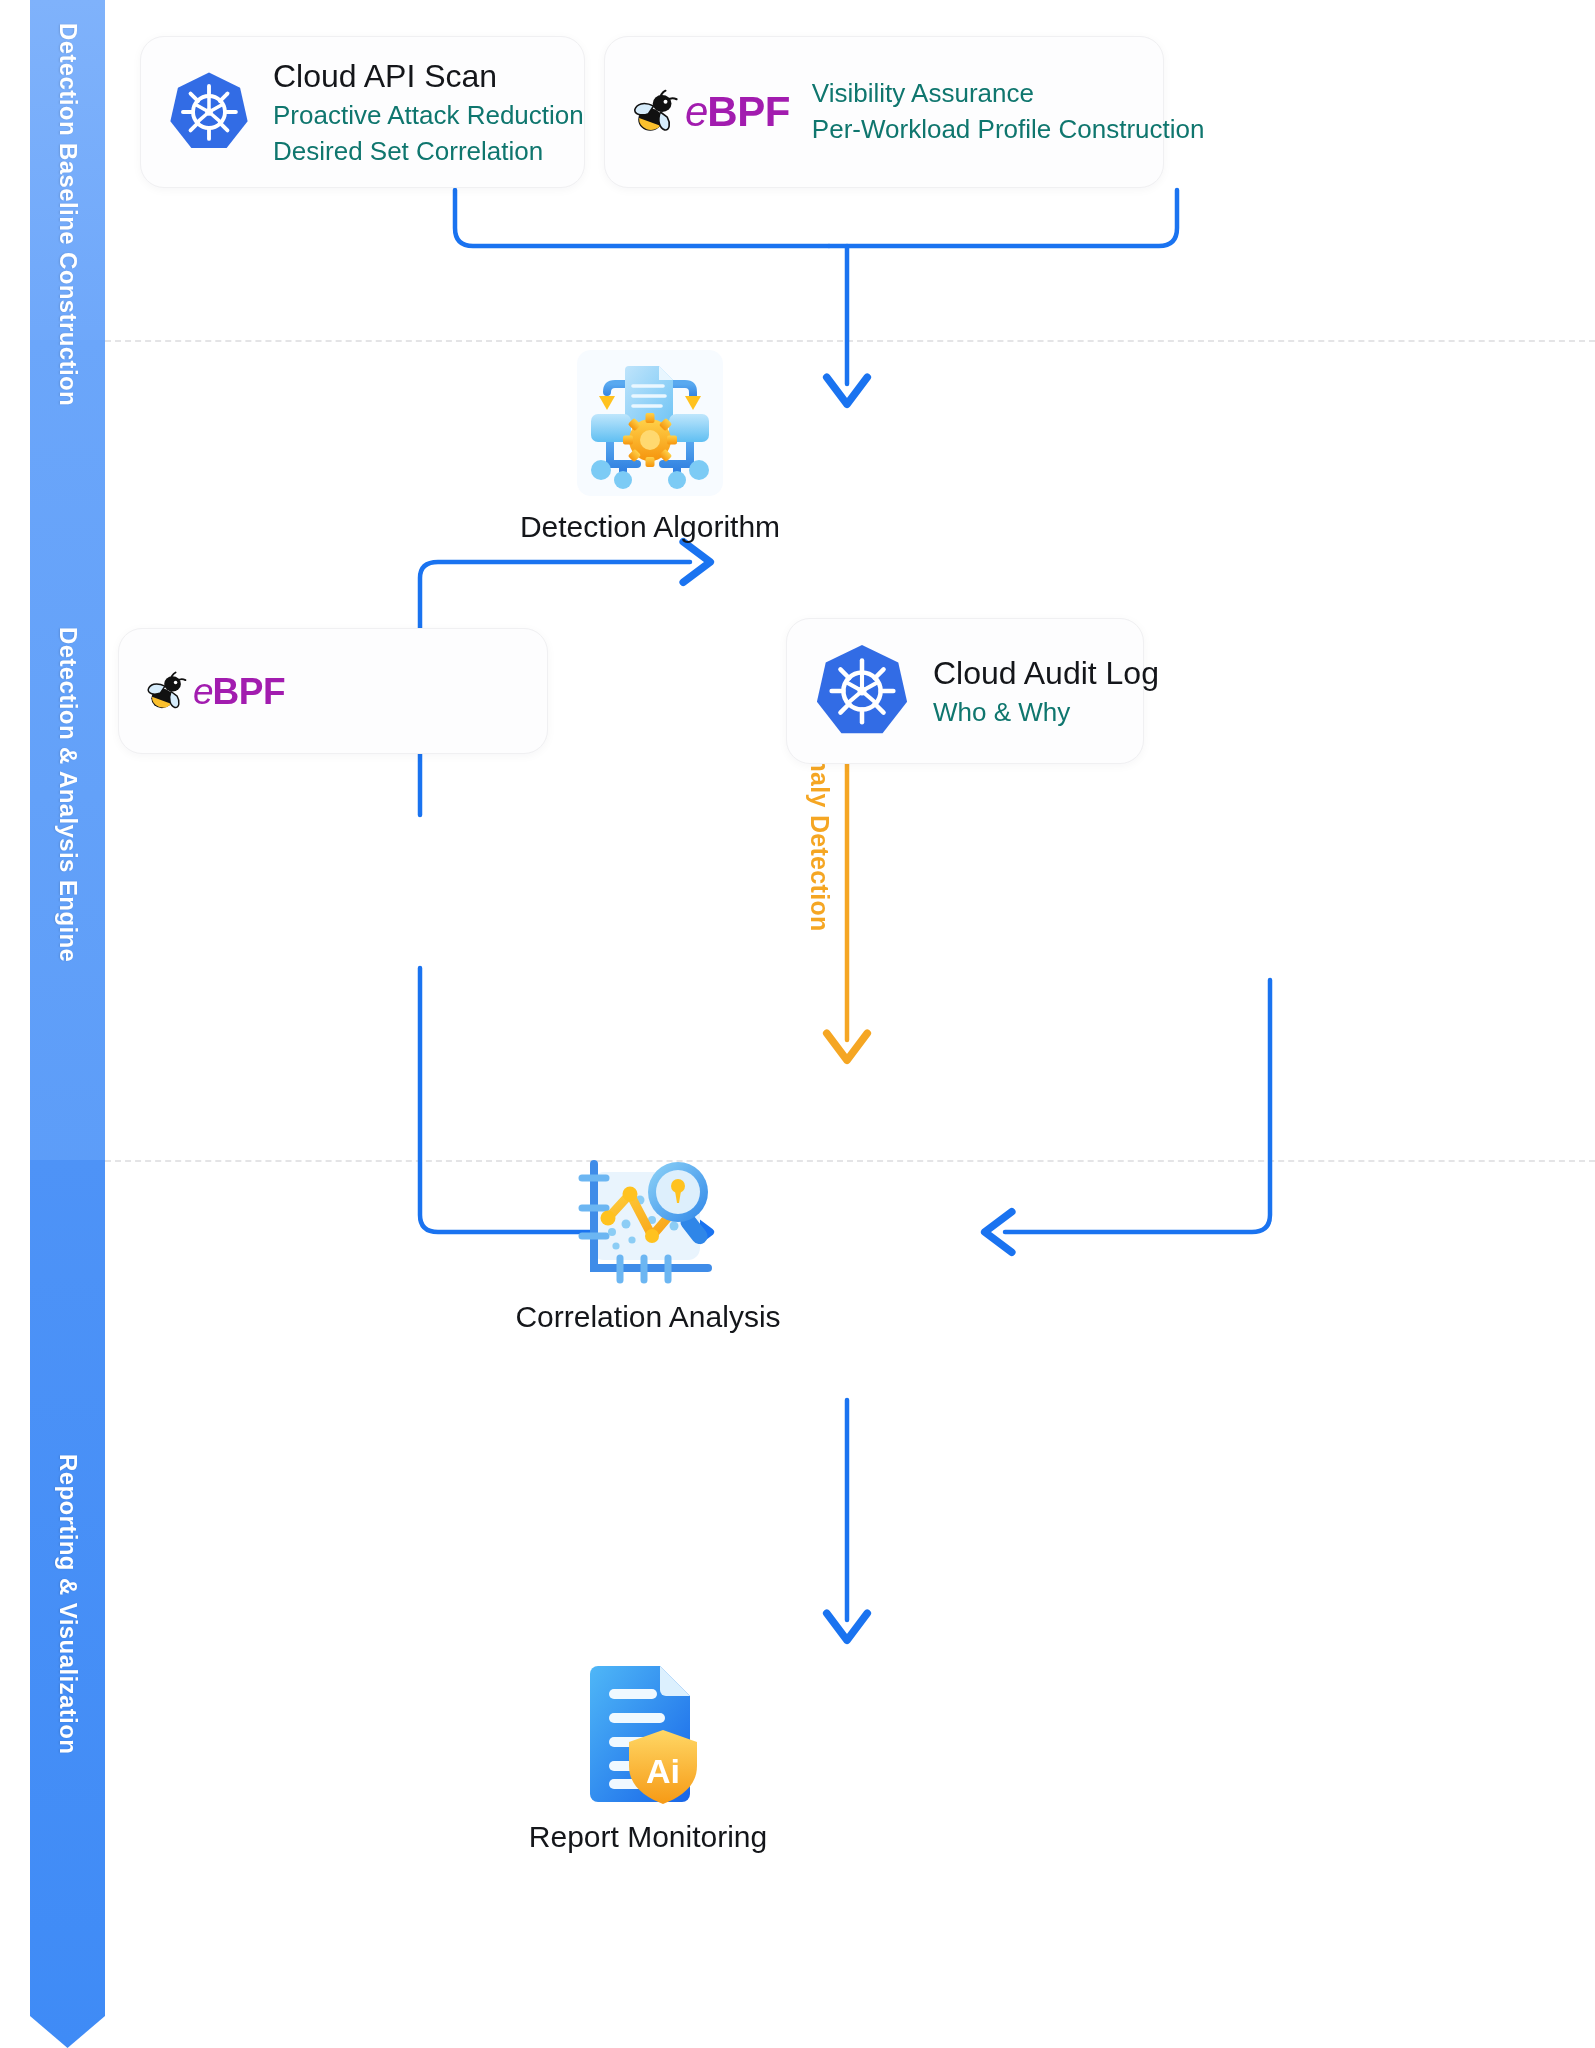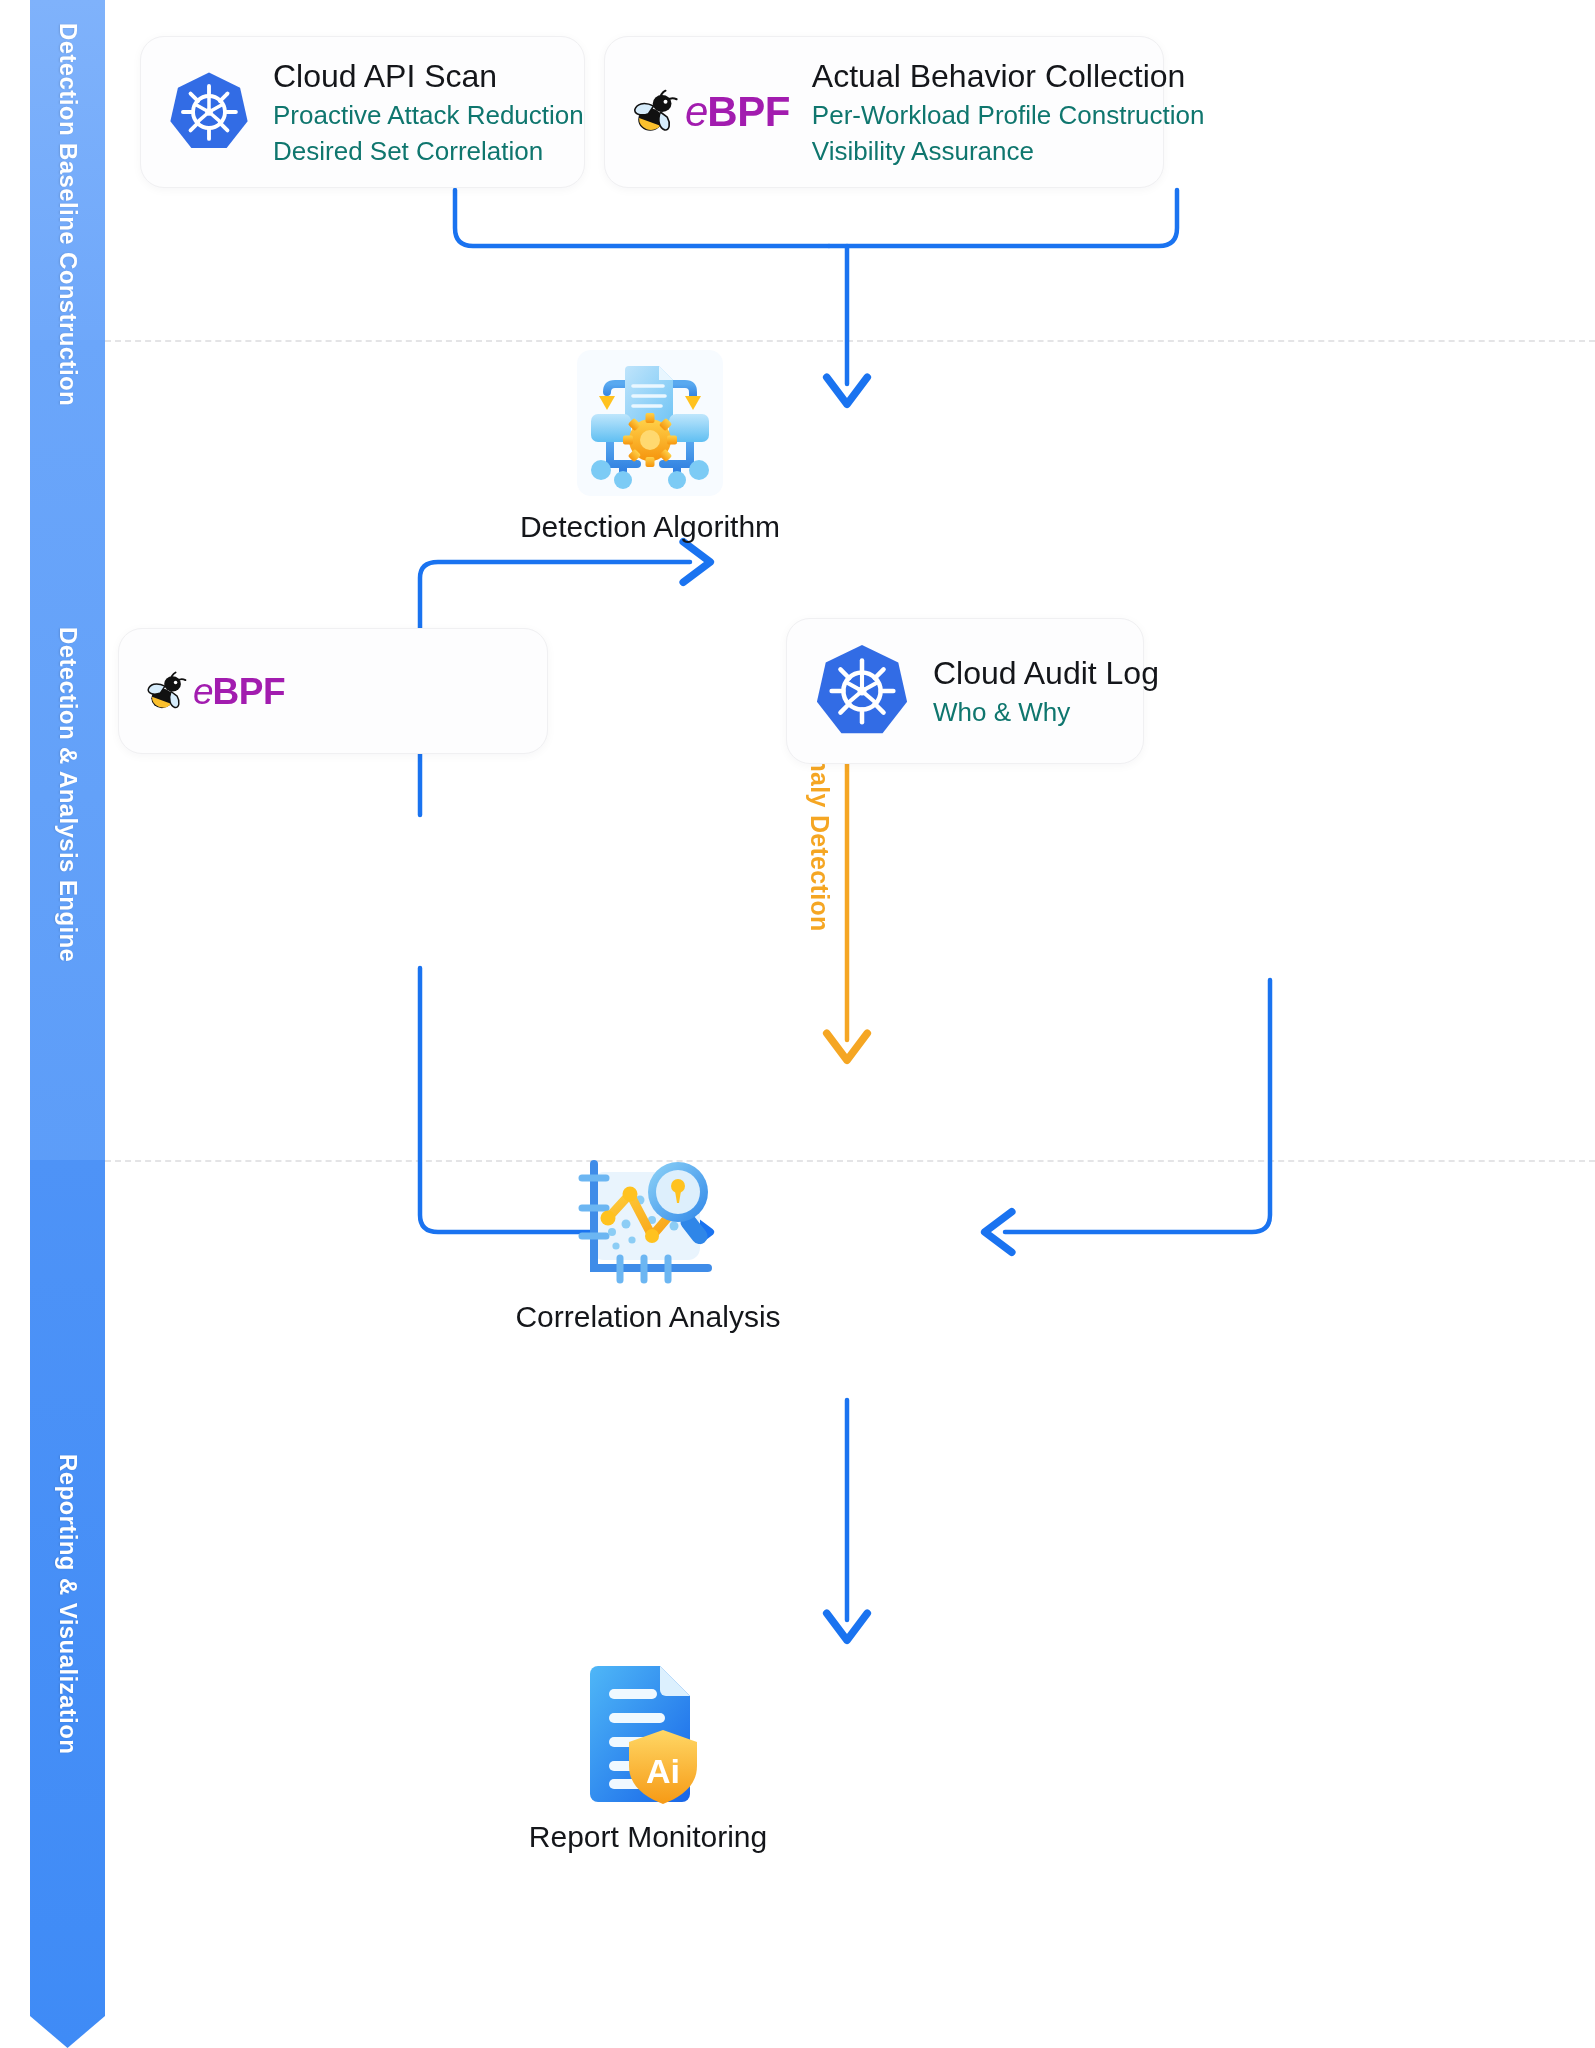--- a/index.html
+++ b/index.html
@@ -197,23 +197,22 @@
           <g fill="#d6ecfb" stroke="#111" stroke-width="1.9" stroke-linejoin="round">
             <path d="M26,20 C14,14 6,18 4,24 C3,30 12,32 20,29 Z"></path>
             <path d="M34,27 C30,37 33,46 39,48 C45,49 46,40 42,33 Z"></path>
           </g>
           <circle cx="40" cy="15" r="2.3" fill="#fff"></circle>
         </svg>
         <div class="ebpf-txt"><span class="e">e</span><span class="bpf">BPF</span></div>
       </div>
     </div>
     <div class="texts">
-      <div class="t-title">Actual Behavior Collection</div>
+      <div class="t-sub">Visibility Assurance</div>
       <div class="t-sub">Per-Workload Profile Construction</div>
-      <div class="t-sub">Visibility Assurance</div>
     </div>
   </div>
 
   <div class="node" id="node-detect">
     <svg class="icon3d" viewBox="0 0 150 150">
       <defs>
         <linearGradient id="docG" x1="0" y1="0" x2="1" y2="1">
           <stop offset="0" stop-color="#bfe4fb"></stop>
             <stop offset="1" stop-color="#6fc4f5"></stop>
         </linearGradient>

